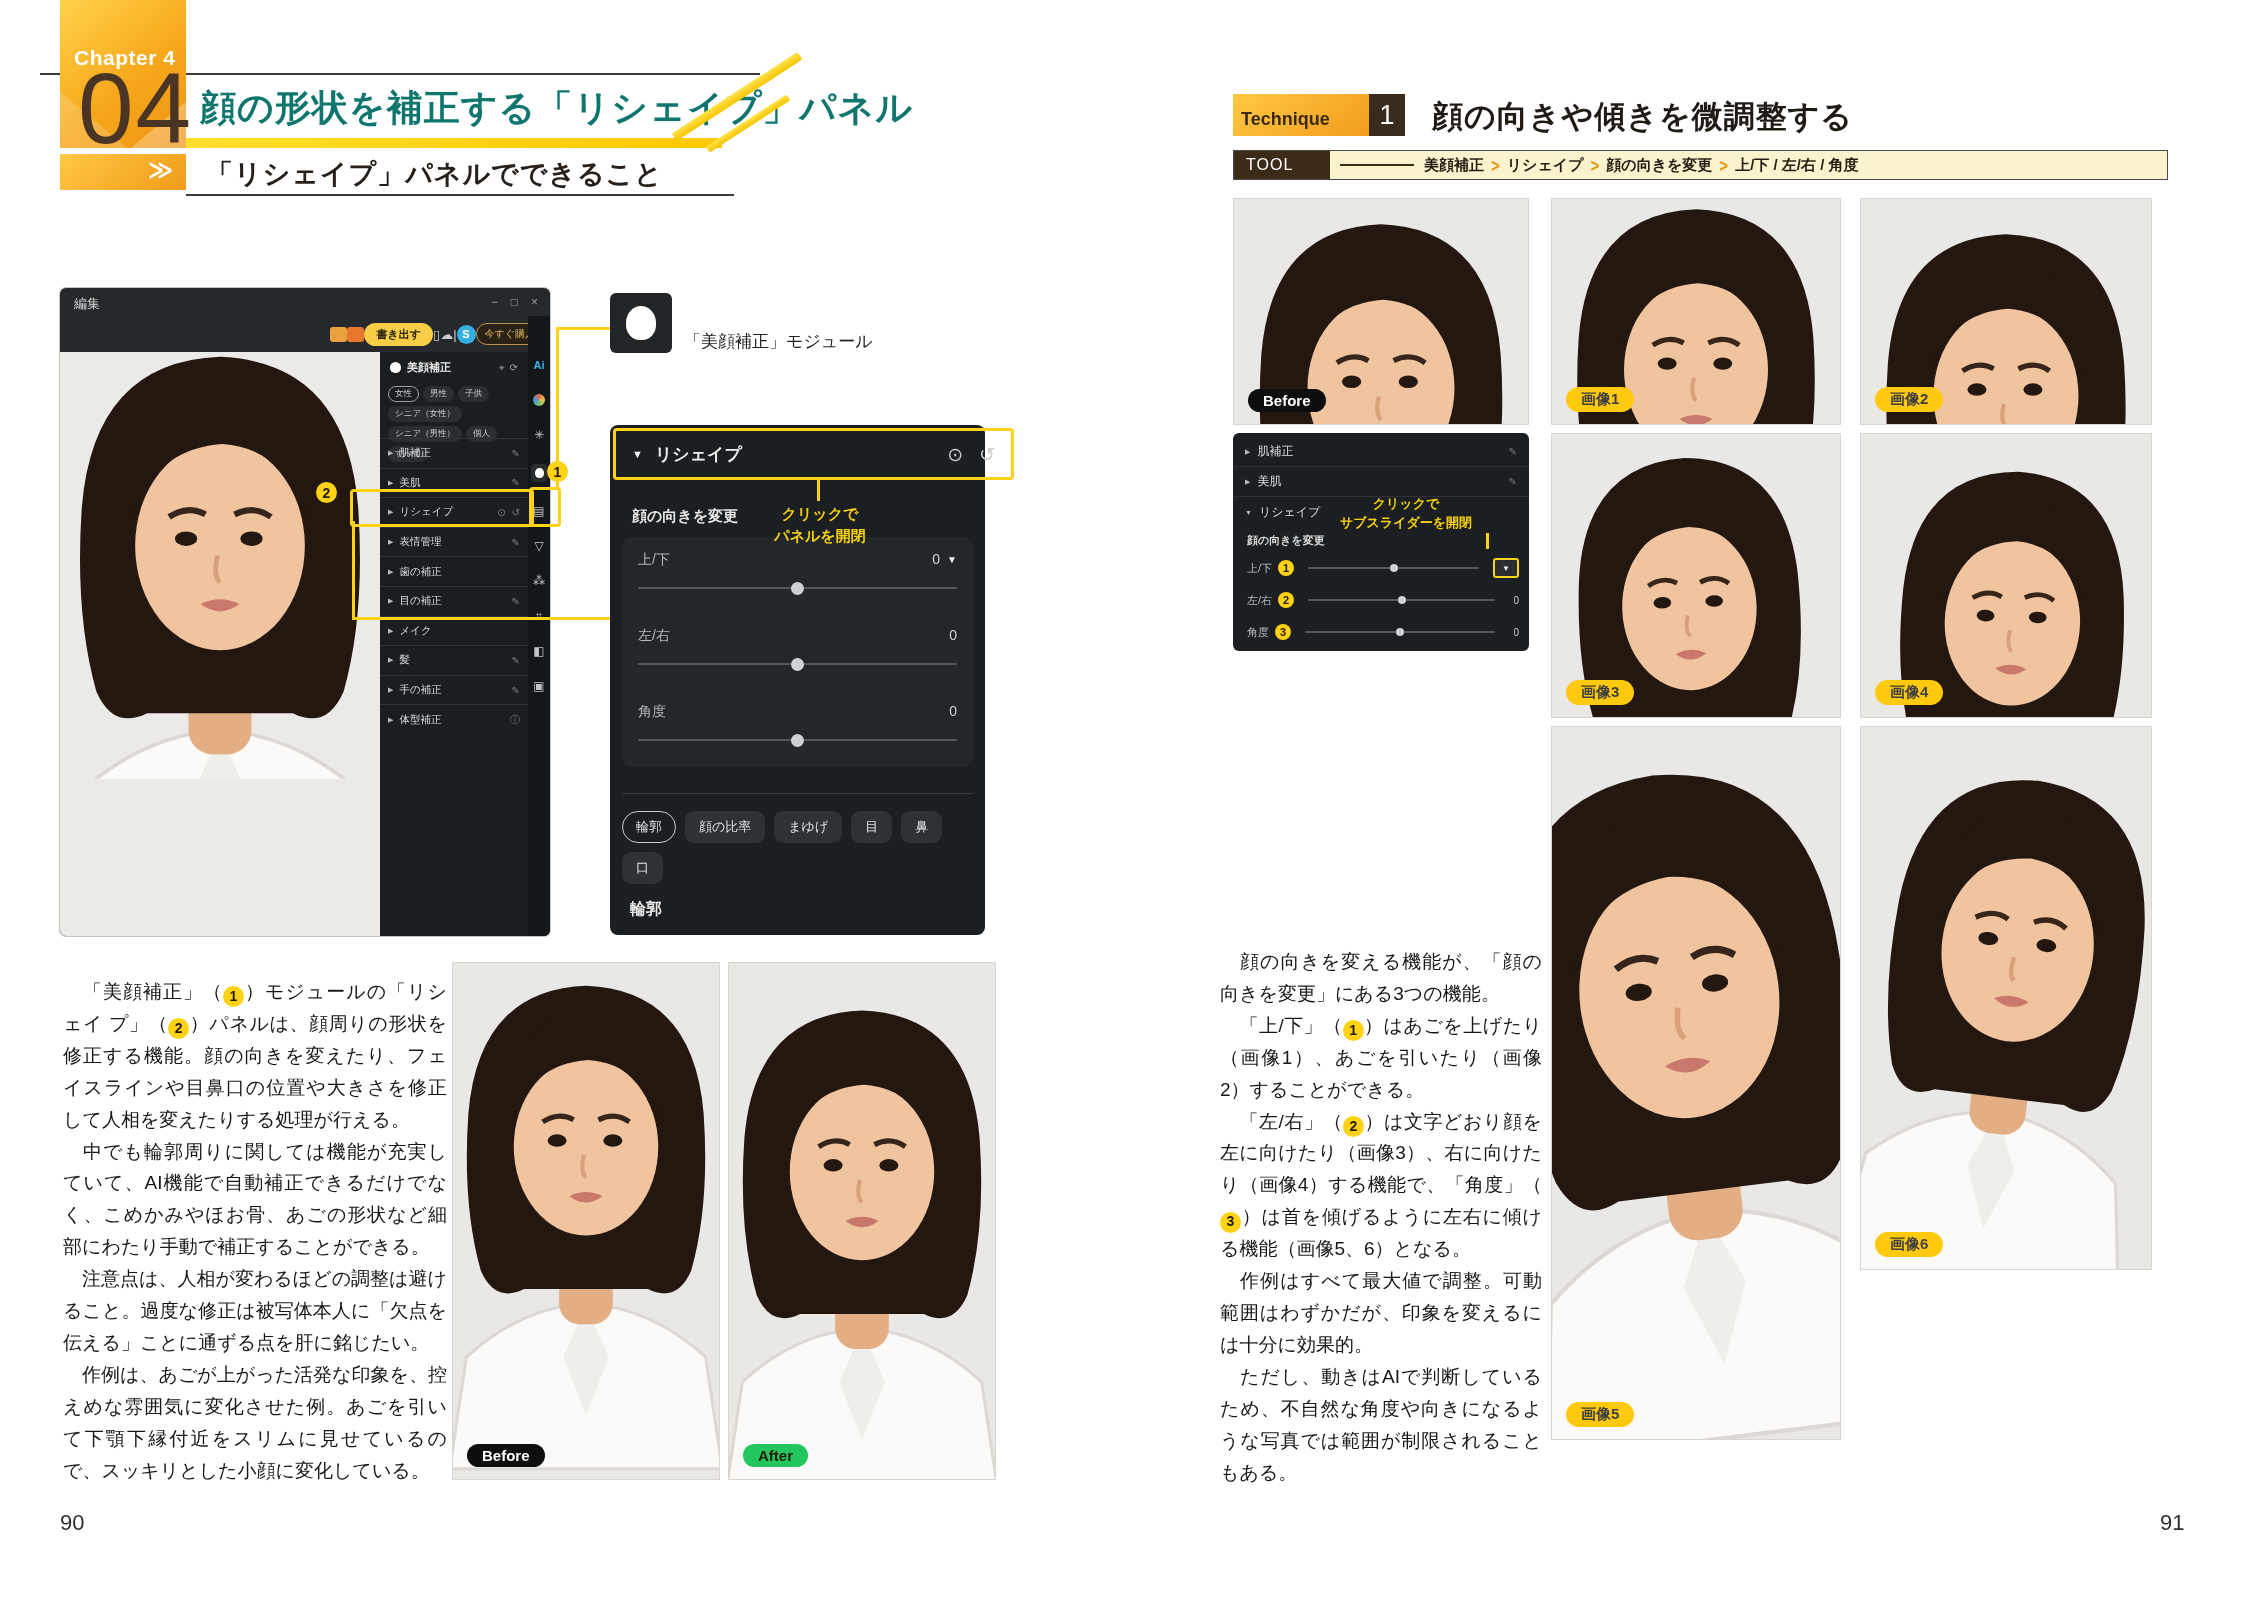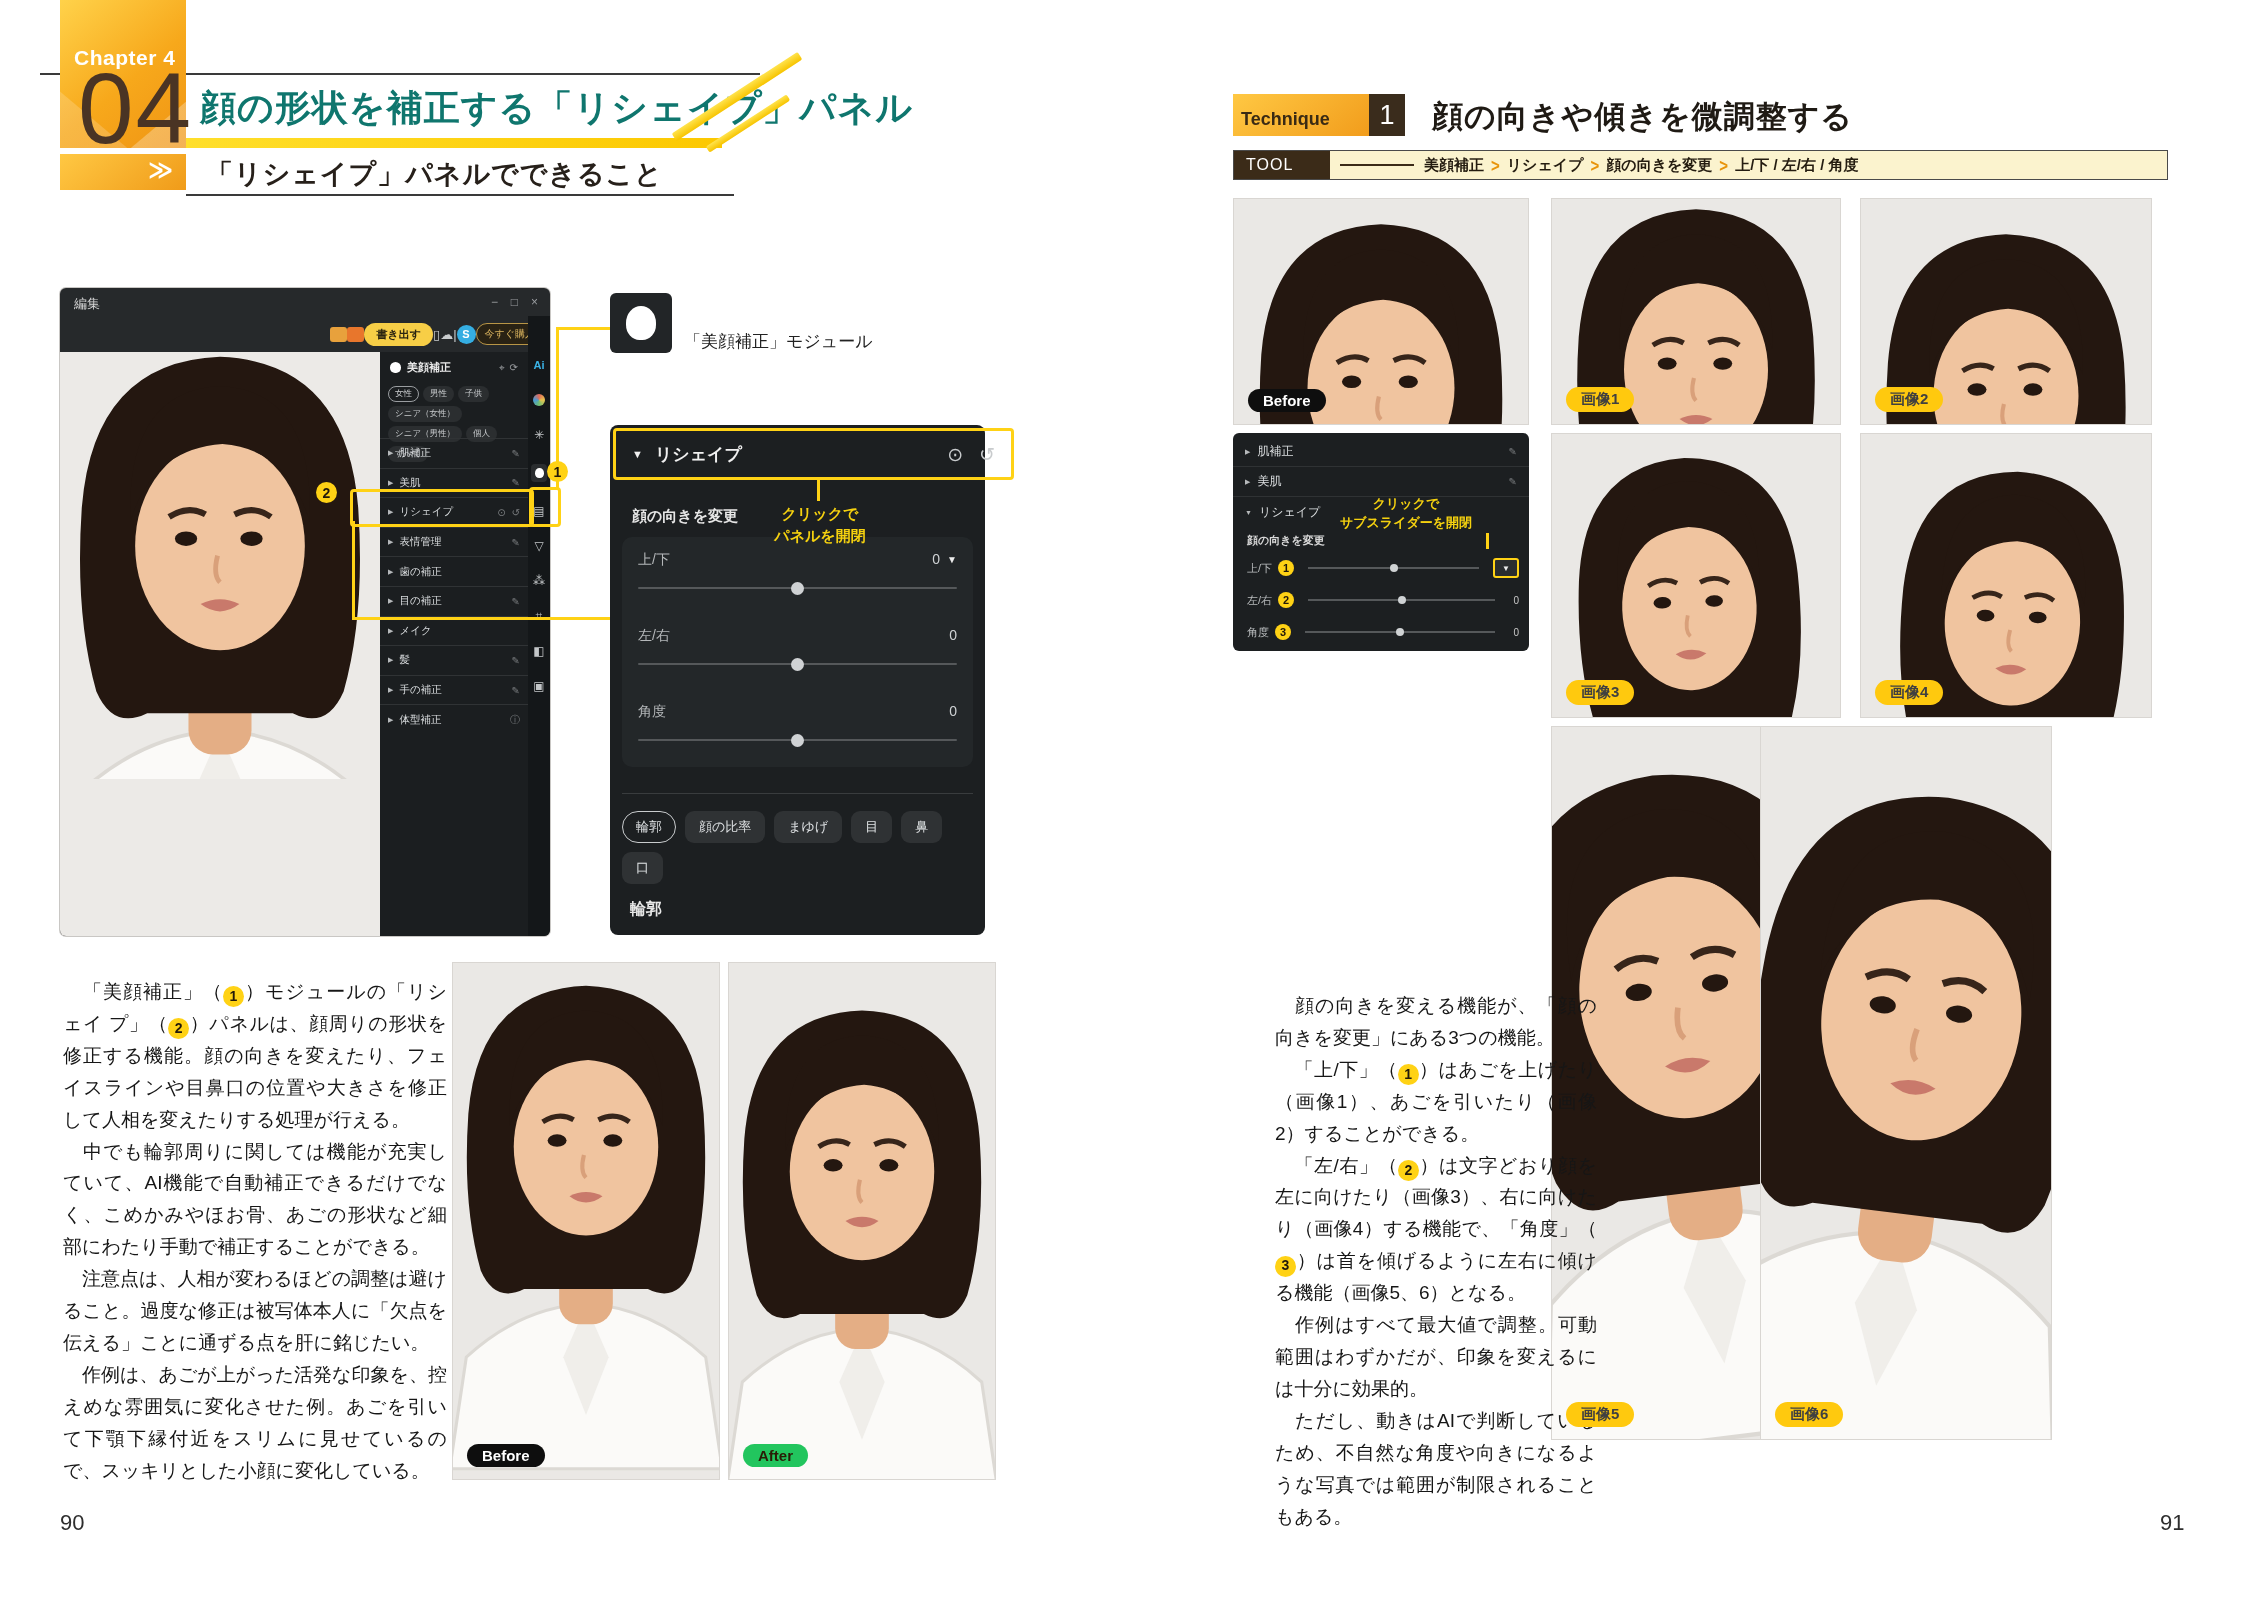--- a/index.html
+++ b/index.html
@@ -394,21 +394,21 @@
         <use href="#portrait" class="v-right"></use>
       </svg>
     <span class="plabel gold">画像4</span>
   </div>
   <div class="photo" style="left:1551px;top:726px;width:290px;height:714px;">
     <svg viewBox="32 6 136 250" preserveAspectRatio="xMidYMin slice">
         <use href="#portrait" class="v-tl"></use>
       </svg>
     <span class="plabel gold">画像5</span>
   </div>
-  <div class="photo" style="left:1760px;top:726px;width:292px;height:714px;">
+  <div class="photo" style="left:1860px;top:726px;width:292px;height:544px;">
     <svg viewBox="32 6 136 250" preserveAspectRatio="xMidYMin slice">
         <use href="#portrait" class="v-tr"></use>
       </svg>
     <span class="plabel gold">画像6</span>
   </div>
 
   <div class="abs mpanel">
     <div class="mrow" style="top:4px;">
         <span class="sp-arrow">▶</span>
         <span>肌補正</span>
@@ -448,21 +448,21 @@
         </span>
       <span class="mval">0</span>
     </div>
   </div>
   <div class="abs callout-txt" style="left:1318px;top:495px;width:176px;font-size:13px;z-index:5;">
     <div>クリックで</div>
     <div>サブスライダーを開閉</div>
   </div>
   <div class="abs yline" style="left:1486px;top:533px;width:3px;height:16px;z-index:5;"></div>
 
-  <div class="abs coltext" style="left:1275px;top:946px;width:322px;margin-top:44px;">
+  <div class="abs coltext" style="left:1220px;top:946px;width:322px;">
     <p>　顔の向きを変える機能が、「顔の向きを変更」にある3つの機能。</p>
     <p><span>　「上/下」（</span><span class="nbadge">1</span><span>）はあごを上げたり（画像1）、あごを引いたり（画像2）することができる。</span></p>
     <p><span>　「左/右」（</span><span class="nbadge">2</span><span>）は文字どおり顔を左に向けたり（画像3）、右に向けたり（画像4）する機能で、「角度」（</span><span class="nbadge">3</span><span>）は首を傾げるように左右に傾ける機能（画像5、6）となる。</span></p>
     <p>　作例はすべて最大値で調整。可動範囲はわずかだが、印象を変えるには十分に効果的。</p>
     <p>　ただし、動きはAIで判断しているため、不自然な角度や向きになるような写真では範囲が制限されることもある。</p>
   </div>
 
   <div class="abs pagenum" style="left:2160px;top:1510px;">91</div>
 
 </div>

